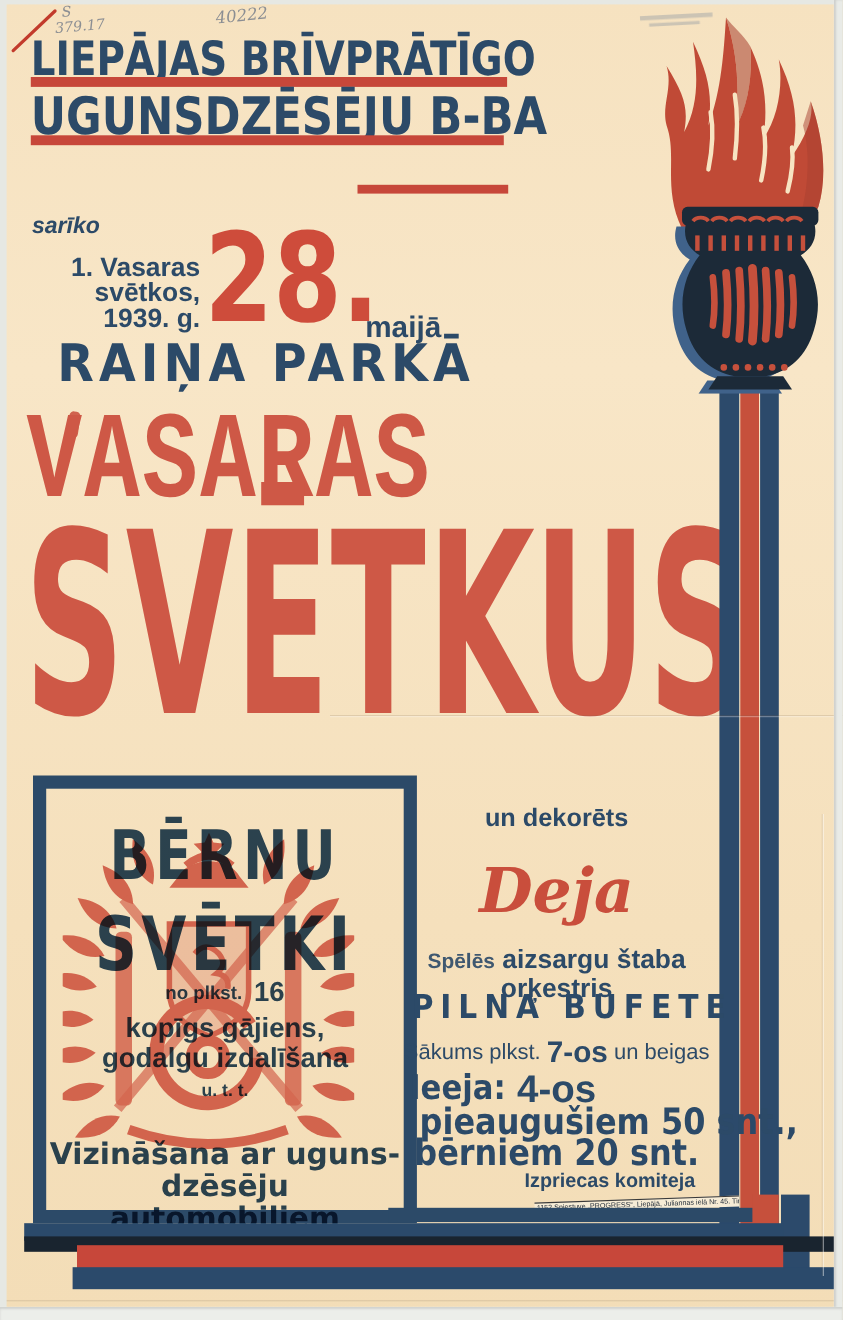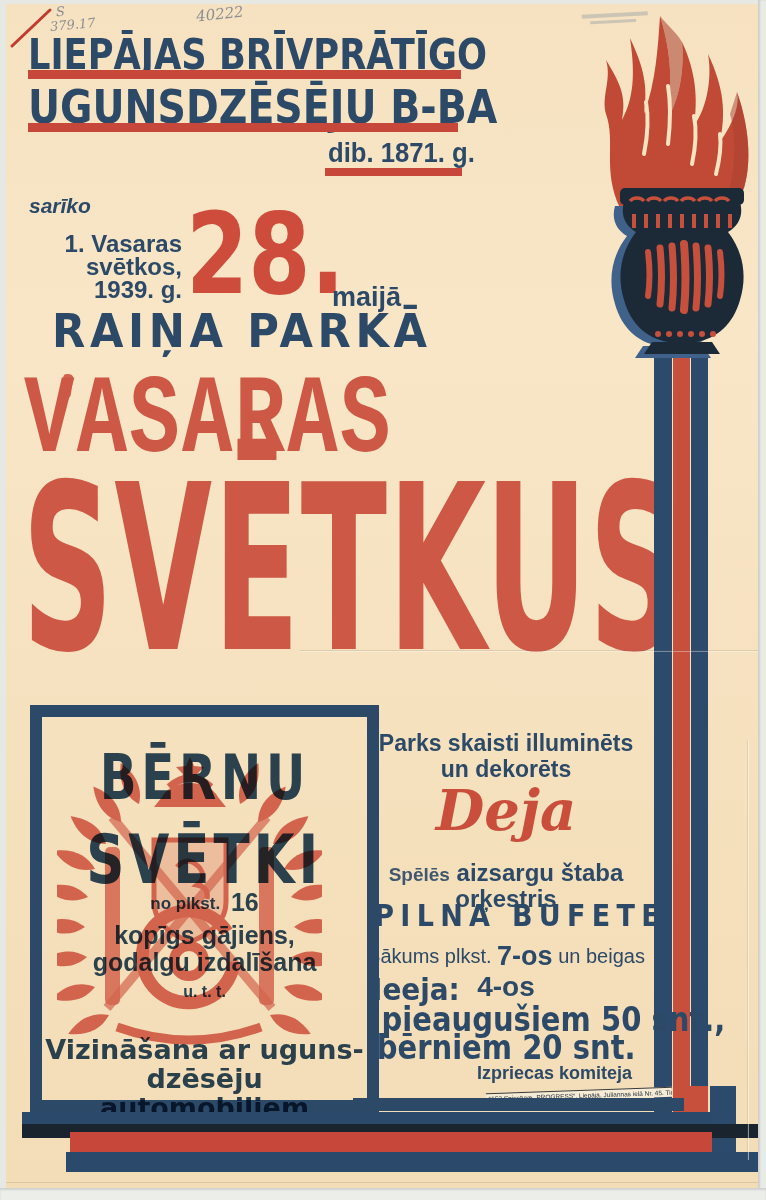--- a/index.html
+++ b/index.html
@@ -41,23 +41,20 @@
   <div class="abs disp navy" style="left:28px;top:33px;font-size:43px;">
     <span class="cnd" style="transform:scaleX(.82);">LIEPĀJAS BRĪVPRĀTĪGO</span>
   </div>
   <div class="abs rule" style="left:28px;top:70px;width:433px;height:9px;"></div>
 
   <div class="abs disp navy" style="left:28px;top:83px;font-size:47px;">
     <span class="cnd" style="transform:scaleX(.84);">UGUNSDZĒSĒJU B-BA</span>
   </div>
   <div class="abs rule" style="left:28px;top:123px;width:430px;height:9px;"></div>
 
-  <div class="abs body-f" style="left:328px;top:139px;font-size:27px;">
-    <span class="cnd" style="transform:scaleX(.95);">dib. 1871. g.</span>
-  </div>
   <div class="abs rule" style="left:325px;top:168px;width:137px;height:8px;"></div>
 
   <div class="abs body-f" style="left:29px;top:194px;font-size:21px;font-style:italic;">sarīko</div>
 
   <div class="abs body-f" style="left:58px;top:232px;width:124px;text-align:right;font-size:24px;line-height:23px;">
     <div>1. Vasaras</div>
     <div>svētkos,</div>
     <div>1939. g.</div>
   </div>
   <div class="abs disp" style="left:186px;top:198px;font-size:112px;color:#ce4c3b;">
@@ -208,40 +205,39 @@
       <div style="font-size:16px;margin-top:2px;">u. t. t.</div>
     </div>
 
     <div class="abs disp navy multi" style="left:0;top:318px;width:100%;text-align:center;font-size:27px;line-height:29px;">
       <div>Vizināšana ar uguns-</div>
       <div>dzēsēju automobiļiem</div>
     </div>
   </div>
 
   <div class="abs body-f ctr" style="top:730px;font-size:23px;line-height:26px;">
-    <div>Parks skaisti illuminēts</div>
     <div>un dekorēts</div>
   </div>
 
   <div class="abs ctr" style="top:782px;font-family:'DejaVu Serif',serif;font-style:italic;font-weight:bold;font-size:56px;line-height:1;color:#c94e3c;">Deja</div>
 
   <div class="abs ctr body-f" style="top:860px;font-size:24px;">
     <span style="font-size:19px;font-weight:600;opacity:.9;">Spēlēs</span>
     <span>aizsargu štaba orķestris</span>
   </div>
 
   <div class="abs disp navy ctr" style="top:901px;font-size:30px;">
     <span class="cndc" style="transform:scaleX(.9);letter-spacing:7px;">PILNA BUFETE</span>
   </div>
 
   <div class="abs ctr body-f" style="top:942px;font-size:20px;font-weight:normal;color:#2c4a68;">
     <span>Sākums plkst.</span>
     <span class="b" style="font-size:27px;vertical-align:-2px;">7-os</span>
     <span>un beigas</span>
-    <span class="b" style="font-size:28px;vertical-align:-2px;">4-os</span>
+    <span class="b" style="font-size:35px;vertical-align:-2px;">4-os</span>
   </div>
 
   <div class="abs disp navy" style="left:372px;top:974px;font-size:31px;">
     <span class="cnd" style="transform:scaleX(.9);">Ieeja:</span>
   </div>
   <div class="abs disp navy ctr" style="top:1003px;font-size:33px;">
     <span class="cndc" style="transform:scaleX(.88);">pieaugušiem 50 snt.,</span>
   </div>
   <div class="abs disp navy ctr" style="top:1031px;font-size:33px;">
     <span class="cndc" style="transform:scaleX(.88);">bērniem 20 snt.</span>

